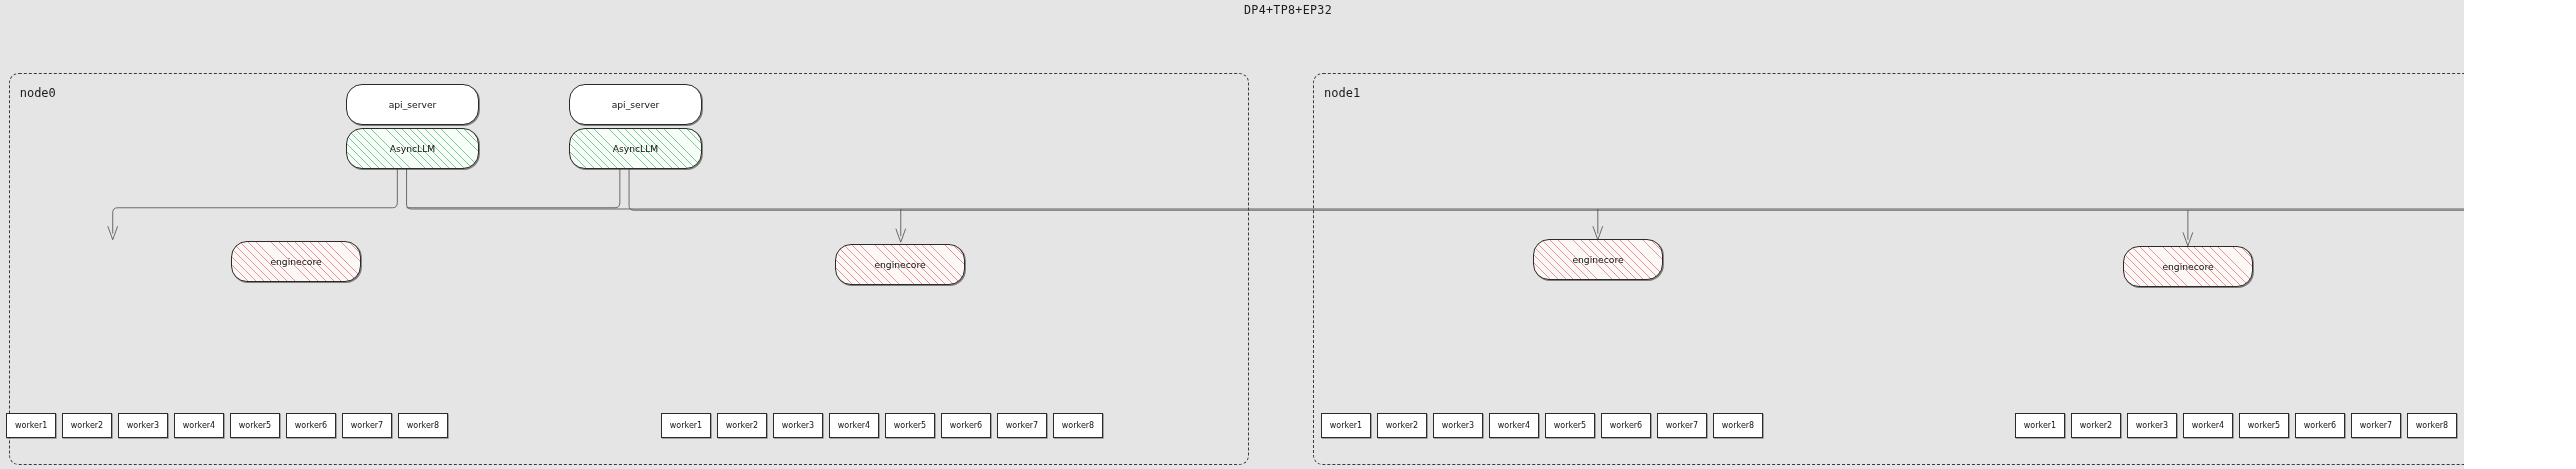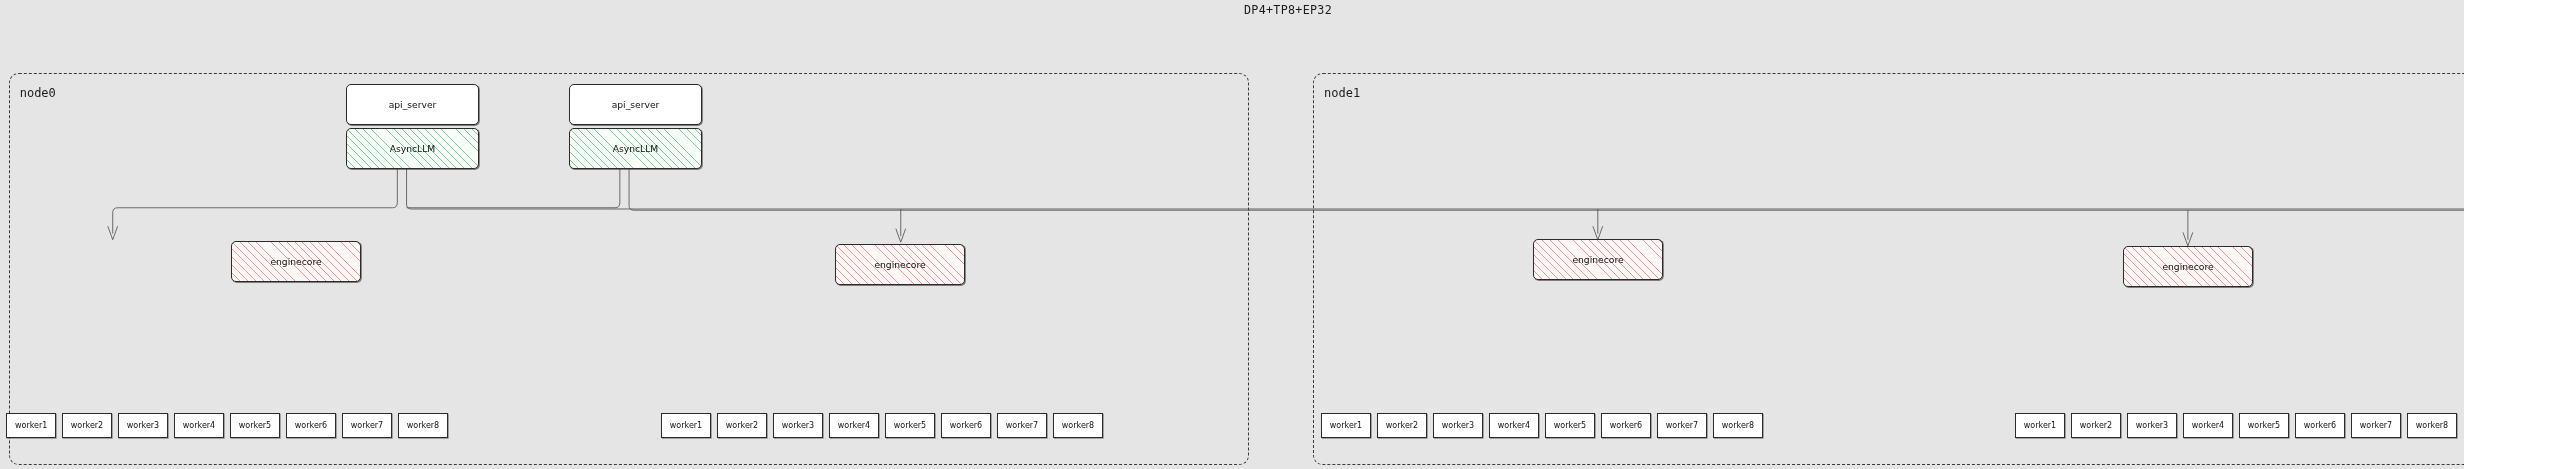--- a/index.html
+++ b/index.html
@@ -46,21 +46,21 @@
     font-size: 12px;
     color: #1c1c1c;
     white-space: nowrap;
   }
 
   
   .dbox {
     position: absolute;
     box-sizing: border-box;
     border: 1px solid #2b2b2b;
-    border-radius: 5px;
+    border-radius: 16px;
     background: #ffffff;
     display: flex;
     align-items: center;
     justify-content: center;
     font-size: 9.2px;
     color: #111111;
     white-space: nowrap;
     box-shadow: 0.9px 0.9px 0 rgba(40,40,40,0.55);
   }
 

